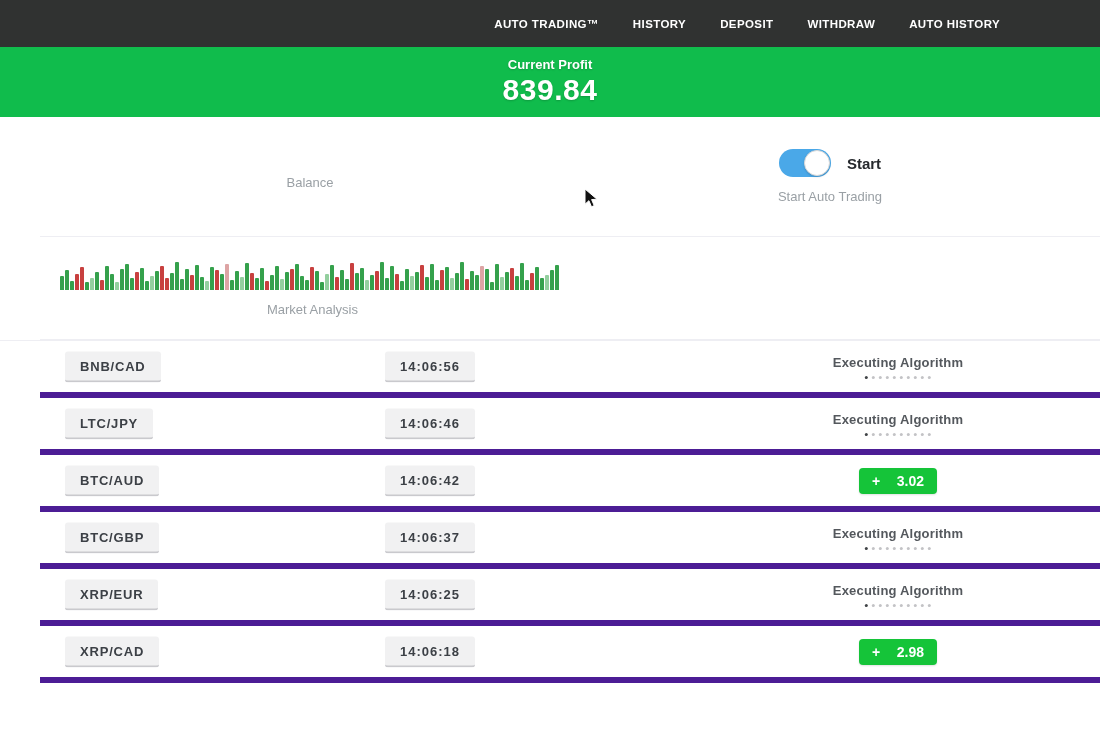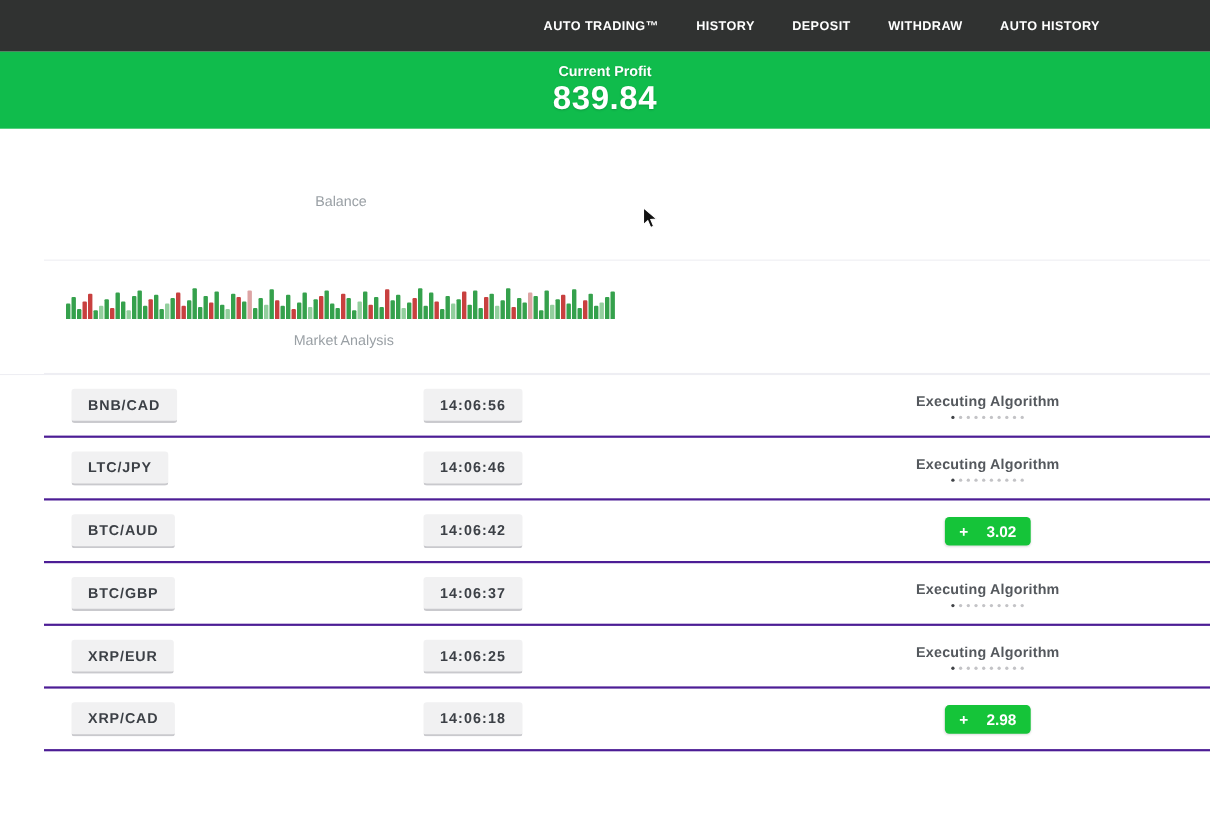--- a/index.html
+++ b/index.html
@@ -39,21 +39,21 @@
           border:1px solid #d8d8d8; position:absolute; top:1px; right:1px;
           box-shadow:0 1px 2px rgba(0,0,0,.15); }
   .toggle-label { font-size:15px; font-weight:700; color:#26292d; margin-left:16px; }
 
   
   .bars { display:flex; align-items:flex-end; gap:1px; height:30px; width:505px; }
   .bar { flex:0 0 4px; border-radius:1px 1px 0 0; }
 
   
   .trades { border-top:1px solid #eeeef3; margin-left:0; }
-  .trade-row { height:57px; margin-left:40px; border-bottom:2px solid #4c1d95;
+  .trade-row { height:57px; margin-left:40px; border-bottom:6px solid #4c1d95;
                position:relative; }
   .badge { position:absolute; top:50%; transform:translateY(-50%);
            background:#f1f1f2; border-bottom:2px solid #c9c9cd; border-radius:3px;
            font-size:13px; font-weight:700; color:#3c4046; letter-spacing:.8px;
            padding:7px 15px; white-space:nowrap; }
   .badge-pair { left:25px; min-width:82px; text-align:center; }
   .badge-time { left:345px; letter-spacing:1px; }
   .result-slot { position:absolute; left:858px; top:50%; transform:translate(-50%,-50%);
                  display:flex; flex-direction:column; align-items:center; }
   .exec-label { font-size:13px; font-weight:700; color:#54585d; letter-spacing:.2px; }
@@ -81,20 +81,29 @@
 </div>
 
 <div class="banner" id="banner" style="background: rgb(16, 188, 76);">
   <div class="banner-label">Current Profit</div>
   <div class="banner-value">839.84</div>
 </div>
 
 <div class="stat-row row-a">
   <div class="stat-col-left">
     <div class="stat-label">Balance</div>
+  </div>
+  <div class="stat-col-right">
+    <div class="toggle-line">
+      <div class="toggle" id="toggle" style="background: rgb(74, 168, 232);">
+        <div class="knob"></div>
+      </div>
+      <span class="toggle-label">Start</span>
+    </div>
+    <div class="stat-label">Start Auto Trading</div>
   </div>
 </div>
 
 <div class="stat-row row-b">
   <div class="stat-col-left">
     <div class="bars" id="bars">
         <div class="bar" style="height: 14px; background: rgb(53, 161, 76);"></div>
         <div class="bar" style="height: 20px; background: rgb(53, 161, 76);"></div>
         <div class="bar" style="height: 9px; background: rgb(53, 161, 76);"></div>
         <div class="bar" style="height: 16px; background: rgb(200, 64, 63);"></div>

